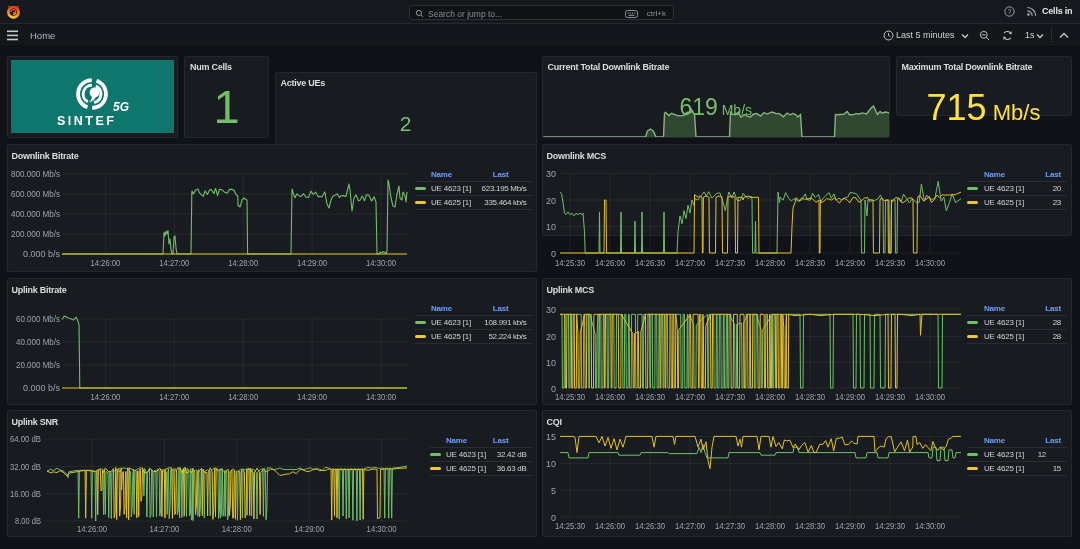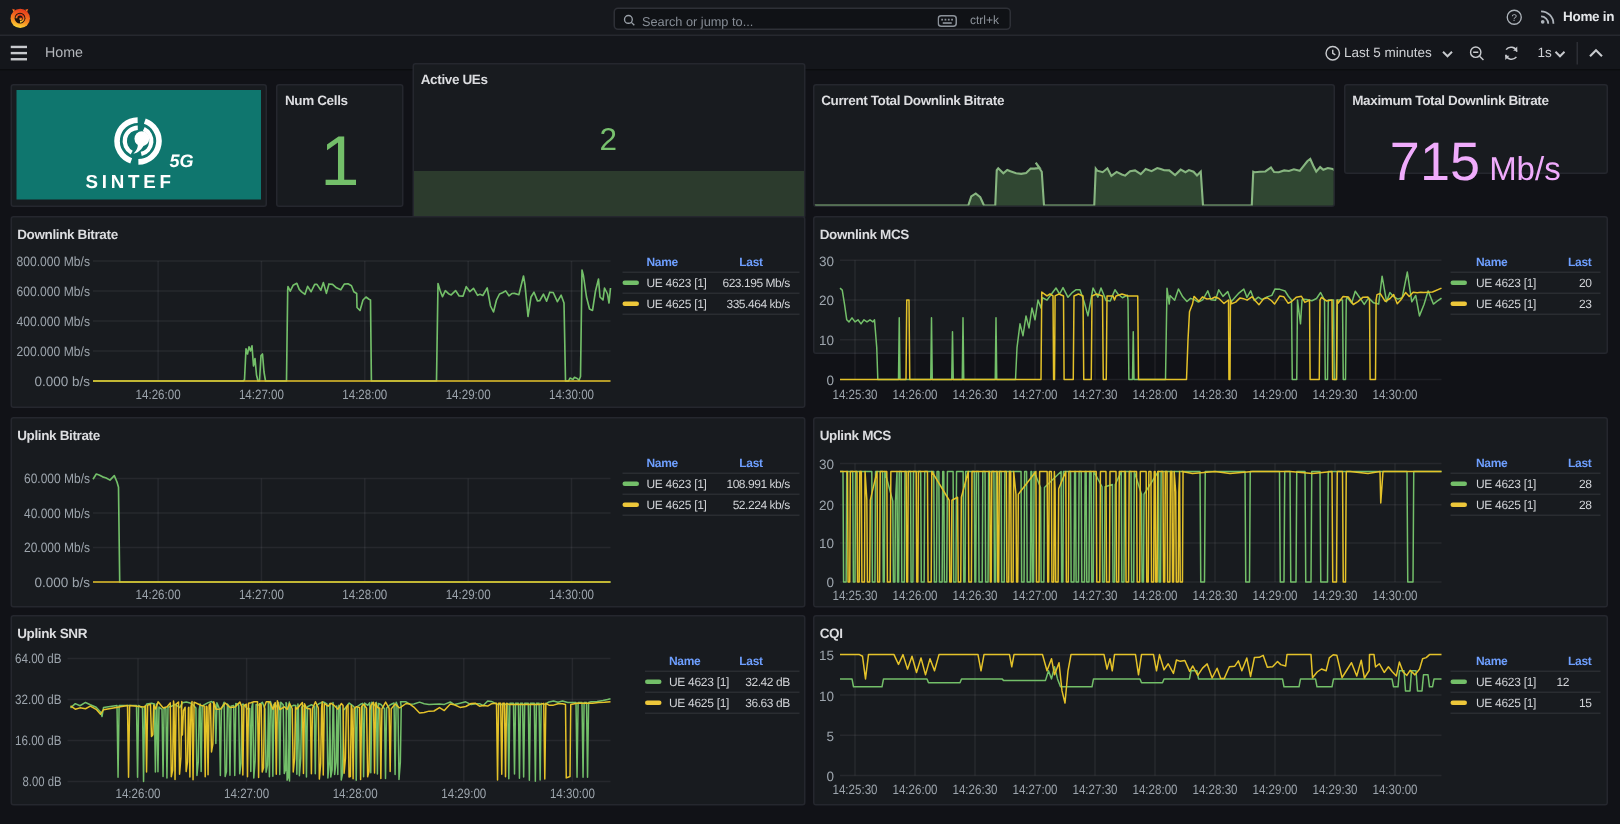--- a/index.html
+++ b/index.html
@@ -41,21 +41,21 @@
 </div>
 <svg class="ic" style="left:1004px;top:6px" width="11" height="11" viewBox="0 0 16 16">
     <circle cx="8" cy="8" r="6.8" stroke="#aeb4bb" stroke-width="1.3" fill="none"></circle>
     <text x="8" y="11.2" fill="#aeb4bb" font-size="9.5" text-anchor="middle" font-family="Liberation Sans">?</text>
   </svg>
 <svg class="ic" style="left:1026px;top:6px" width="11" height="11" viewBox="0 0 16 16">
     <path d="M3.6 14.2a1.8 1.8 0 1 0 0-3.6 1.8 1.8 0 0 0 0 3.6z" fill="#aeb4bb"></path>
     <path d="M2 7.2a7 7 0 0 1 7 7" stroke="#aeb4bb" stroke-width="1.7" fill="none"></path>
     <path d="M2 2.2a12 12 0 0 1 12 12" stroke="#aeb4bb" stroke-width="1.7" fill="none"></path>
   </svg>
-<span style="position:absolute;left:1042px;top:5.5px;font-size:9px;color:#e4e6e9;font-weight:700;letter-spacing:-0.2px">Home in</span>
+<span style="position:absolute;left:1042px;top:5.5px;font-size:9px;color:#e4e6e9;font-weight:700;letter-spacing:-0.2px">Cells in</span>
 
 <div style="position:absolute;left:0;top:24px;width:1080px;height:23px;background:#14161b;border-bottom:1px solid #0b0c0f"></div>
 <svg class="ic" style="left:7px;top:30px" width="11" height="11" viewBox="0 0 11 11">
     <rect y="0.5" width="11" height="1.6" fill="#c7c9cd"></rect>
     <rect y="4.6" width="11" height="1.6" fill="#c7c9cd"></rect>
     <rect y="8.7" width="11" height="1.6" fill="#c7c9cd"></rect>
   </svg>
 <span style="position:absolute;left:30px;top:30px;font-size:9.5px;color:#b2b5ba">Home</span>
 <svg class="ic" style="left:883px;top:30px" width="11" height="11" viewBox="0 0 16 16">
     <circle cx="8" cy="8" r="6.5" stroke="#c7c9cd" stroke-width="1.4" fill="none"></circle>
@@ -97,35 +97,36 @@
    <path d="M48 52 c4 8 0 16 -7 23 c9 -1 17 -9 22 -19 z" fill="#fff"></path>
   </svg>
   <span style="position:absolute;left:102px;top:40px;font-size:12px;color:#fff;font-weight:700;font-style:italic">5G</span>
   <span style="position:absolute;left:46px;top:54px;font-size:12.5px;color:#fff;font-weight:700;letter-spacing:2.5px">SINTEF</span>
  </div>
 </div>
 <div class="panel" style="left:184px;top:55.5px;width:85px;height:82px">
  <div class="ptitle">Num Cells</div>
  <div style="position:absolute;left:0;right:0;top:22px;bottom:2px;display:flex;align-items:center;justify-content:center;font-size:47px;color:#73bf69">1</div>
 </div>
-<div class="panel" style="left:274.5px;top:42px;width:262px;height:104px">
+<div class="panel" style="left:274.5px;top:72px;width:262px;height:104px">
  <div class="ptitle">Active UEs</div>
  <div style="position:absolute;left:0;right:0;bottom:0;height:31px;background:#2c3b2d"></div>
  <div style="position:absolute;left:0;right:0;top:39px;text-align:center;font-size:21px;color:#78c16e">2</div>
 </div>
 <div class="panel" style="left:541.5px;top:55.5px;width:348.5px;height:82px;overflow:hidden">
  <div class="ptitle">Current Total Downlink Bitrate</div>
  <svg style="position:absolute;left:0;top:0" width="347" height="81" viewBox="0 0 347 81" fill="none">
   <path d="M-1.0,80.0 L102.5,80.0 L104.5,74.0 L107.5,72.0 L110.5,74.5 L113.0,80.0 L120.5,80.0 L121.5,56.5 L122.5,55.2 L125.9,58.5 L128.5,56.3 L130.6,57.2 L134.4,58.5 L137.8,58.9 L141.1,58.3 L144.1,55.3 L146.5,55.4 L150.1,54.9 L147.5,51.5 L151.5,57.5 L153.0,80.0 L186.5,80.0 L187.5,55.5 L188.5,56.8 L192.1,57.8 L195.3,55.2 L197.9,60.3 L201.4,57.6 L204.9,59.3 L207.1,60.1 L210.4,57.2 L213.7,56.6 L217.5,59.1 L220.8,55.7 L224.7,57.1 L228.5,55.0 L230.8,55.6 L233.1,56.5 L236.5,56.6 L240.4,59.7 L244.1,56.1 L247.3,57.8 L249.6,56.4 L252.7,57.5 L255.0,60.0 L257.5,57.5 L259.0,80.0 L291.5,80.0 L292.5,57.5 L293.5,57.8 L296.9,57.5 L300.6,57.3 L304.3,54.6 L306.4,57.7 L309.5,57.8 L313.1,56.6 L316.3,57.0 L319.6,55.9 L323.5,56.9 L328.5,50.5 L330.5,49.0 L332.5,53.5 L334.5,57.4 L337.1,54.4 L339.2,56.2 L342.2,55.0 L345.4,55.6 L348.0,57.5 L347,81 L0,81 Z" fill="rgba(115,191,105,0.27)" stroke="none"></path>
   <path d="M-1.0,80.0 L102.5,80.0 L104.5,74.0 L107.5,72.0 L110.5,74.5 L113.0,80.0 L120.5,80.0 L121.5,56.5 L122.5,55.2 L125.9,58.5 L128.5,56.3 L130.6,57.2 L134.4,58.5 L137.8,58.9 L141.1,58.3 L144.1,55.3 L146.5,55.4 L150.1,54.9 L147.5,51.5 L151.5,57.5 L153.0,80.0 L186.5,80.0 L187.5,55.5 L188.5,56.8 L192.1,57.8 L195.3,55.2 L197.9,60.3 L201.4,57.6 L204.9,59.3 L207.1,60.1 L210.4,57.2 L213.7,56.6 L217.5,59.1 L220.8,55.7 L224.7,57.1 L228.5,55.0 L230.8,55.6 L233.1,56.5 L236.5,56.6 L240.4,59.7 L244.1,56.1 L247.3,57.8 L249.6,56.4 L252.7,57.5 L255.0,60.0 L257.5,57.5 L259.0,80.0 L291.5,80.0 L292.5,57.5 L293.5,57.8 L296.9,57.5 L300.6,57.3 L304.3,54.6 L306.4,57.7 L309.5,57.8 L313.1,56.6 L316.3,57.0 L319.6,55.9 L323.5,56.9 L328.5,50.5 L330.5,49.0 L332.5,53.5 L334.5,57.4 L337.1,54.4 L339.2,56.2 L342.2,55.0 L345.4,55.6 L348.0,57.5" stroke="#87b580" stroke-width="1.4"></path>
  </svg>
+ <div style="position:absolute;left:0;right:0;top:37px;text-align:center;color:#73bf69"><span style="font-size:23px">619</span><span style="font-size:14px"> Mb/s</span></div>
 </div>
 <div class="panel" style="left:895.5px;top:55.5px;width:176px;height:60px">
  <div class="ptitle">Maximum Total Downlink Bitrate</div>
- <div style="position:absolute;left:0;right:0;top:30px;text-align:center;color:#f0abfc"><span style="font-size:36px">715</span><span style="font-size:22px"> Mb/s</span></div>
+ <div style="position:absolute;left:0;right:0;top:30px;text-align:center;color:#fde047"><span style="font-size:36px">715</span><span style="font-size:22px"> Mb/s</span></div>
 </div>
 <div class="panel" style="left:6.5px;top:144px;width:530px;height:128px">
     <div class="ptitle" style="left:4px;top:6px">Downlink Bitrate</div>
   </div>
 <svg style="position:absolute;left:7px;top:145px" width="528" height="126" viewBox="7 145 528 126" fill="none" font-family="Liberation Sans,sans-serif">
     <line x1="62" y1="174.0" x2="407" y2="174.0" stroke="rgba(204,204,220,0.08)"></line>
     <line x1="62" y1="194.0" x2="407" y2="194.0" stroke="rgba(204,204,220,0.08)"></line>
     <line x1="62" y1="214.0" x2="407" y2="214.0" stroke="rgba(204,204,220,0.08)"></line>
     <line x1="62" y1="234.0" x2="407" y2="234.0" stroke="rgba(204,204,220,0.08)"></line>
     <line x1="62" y1="254.0" x2="407" y2="254.0" stroke="rgba(204,204,220,0.08)"></line>

